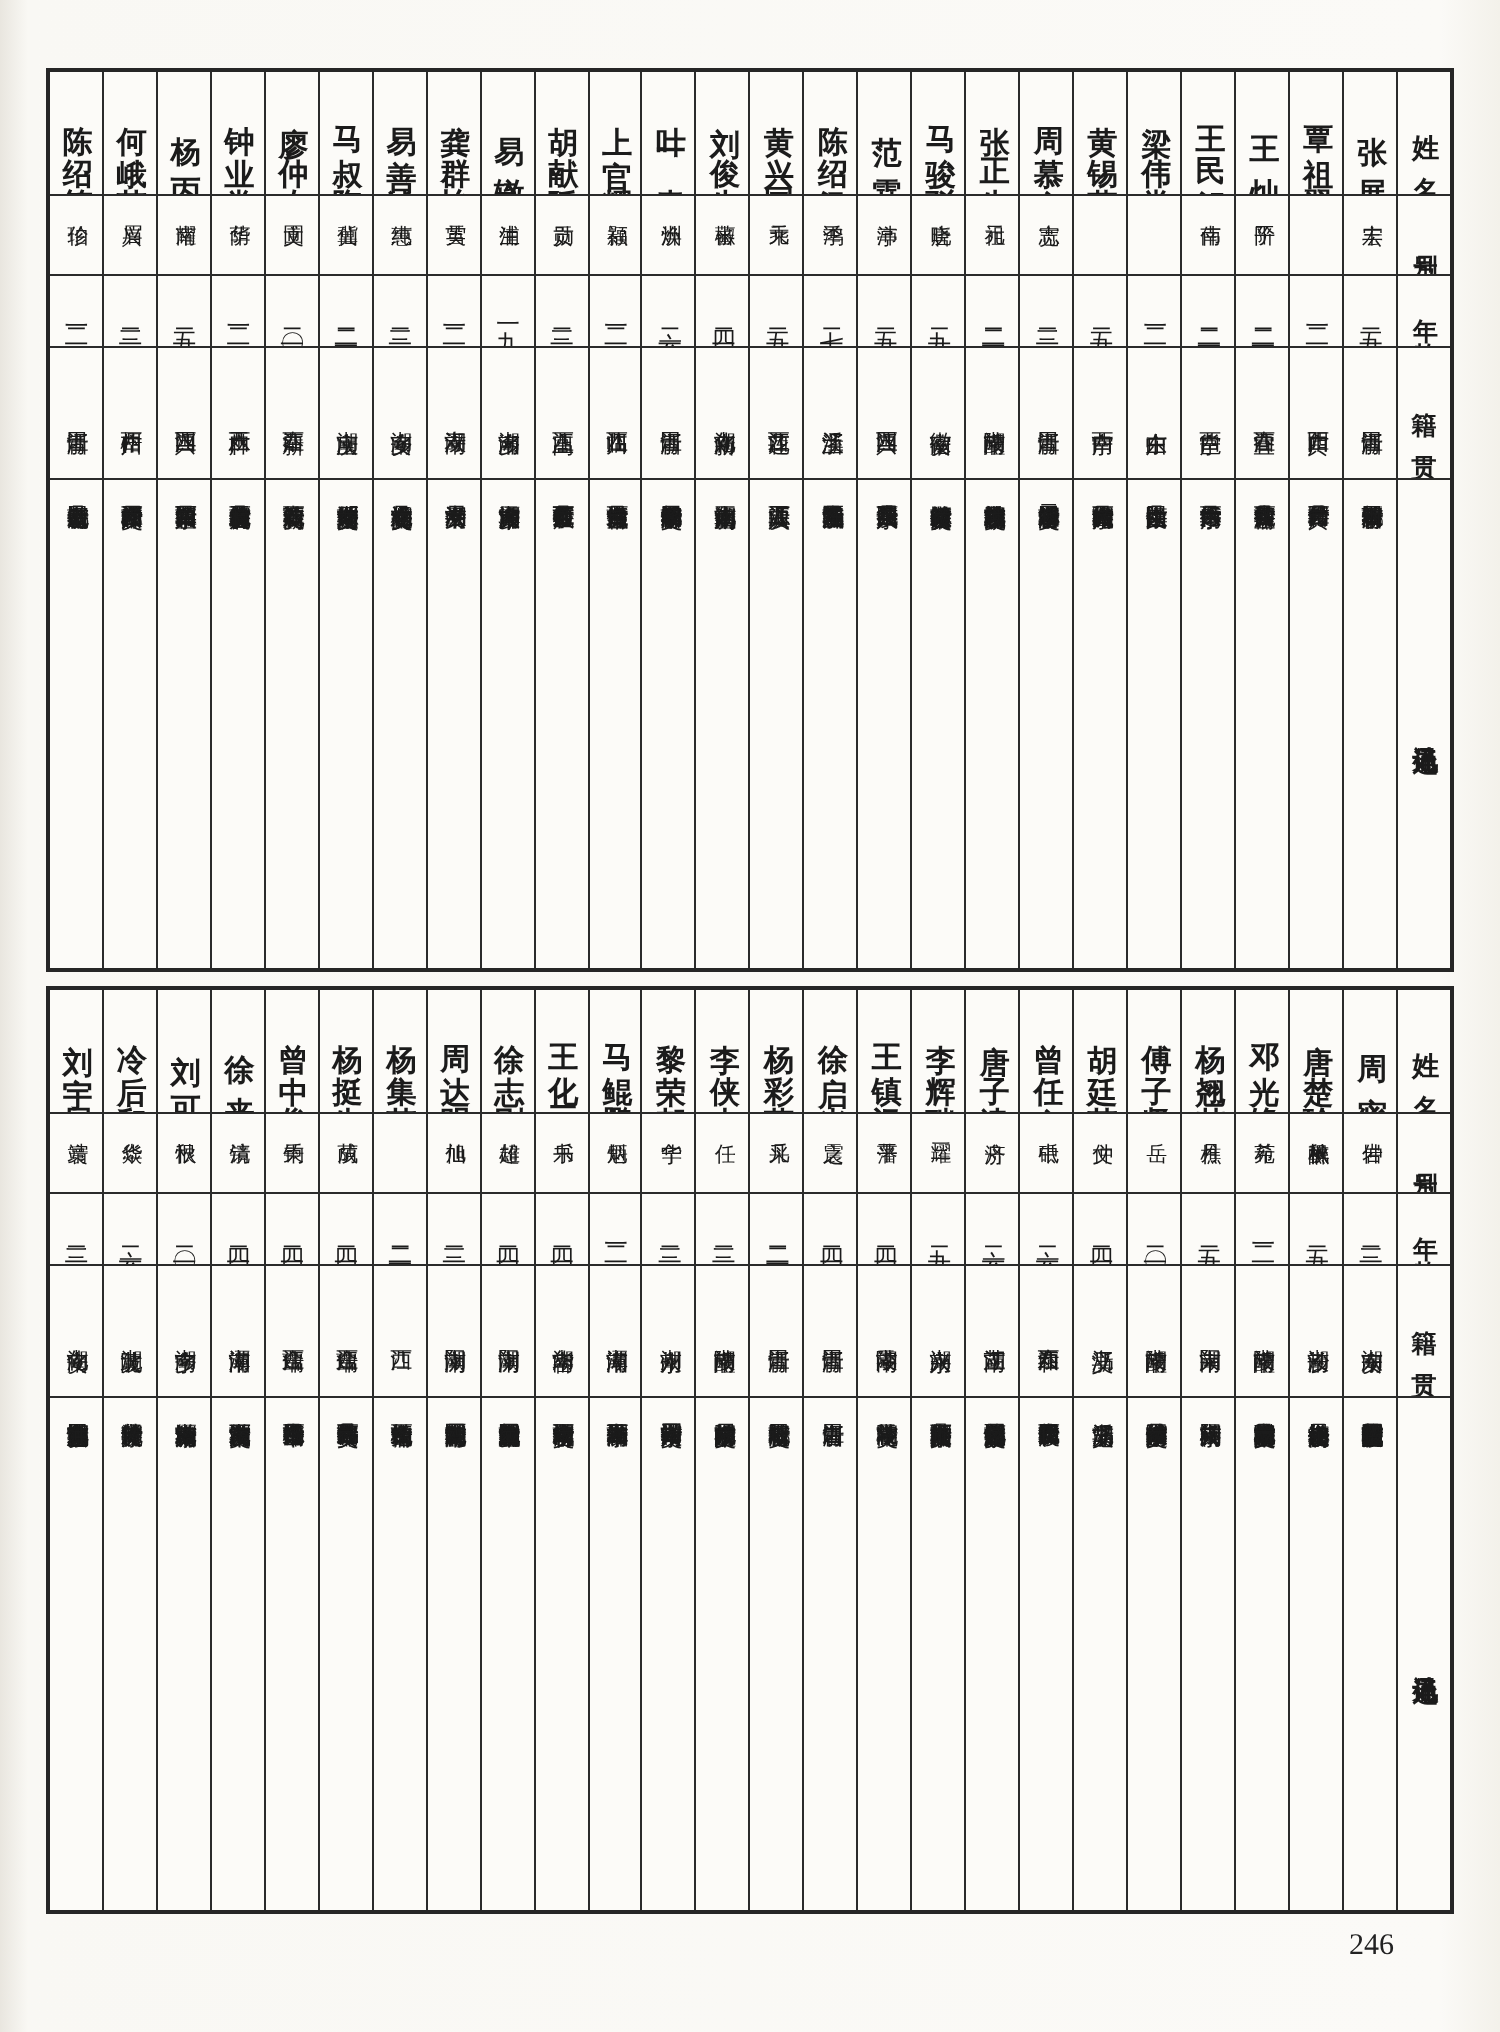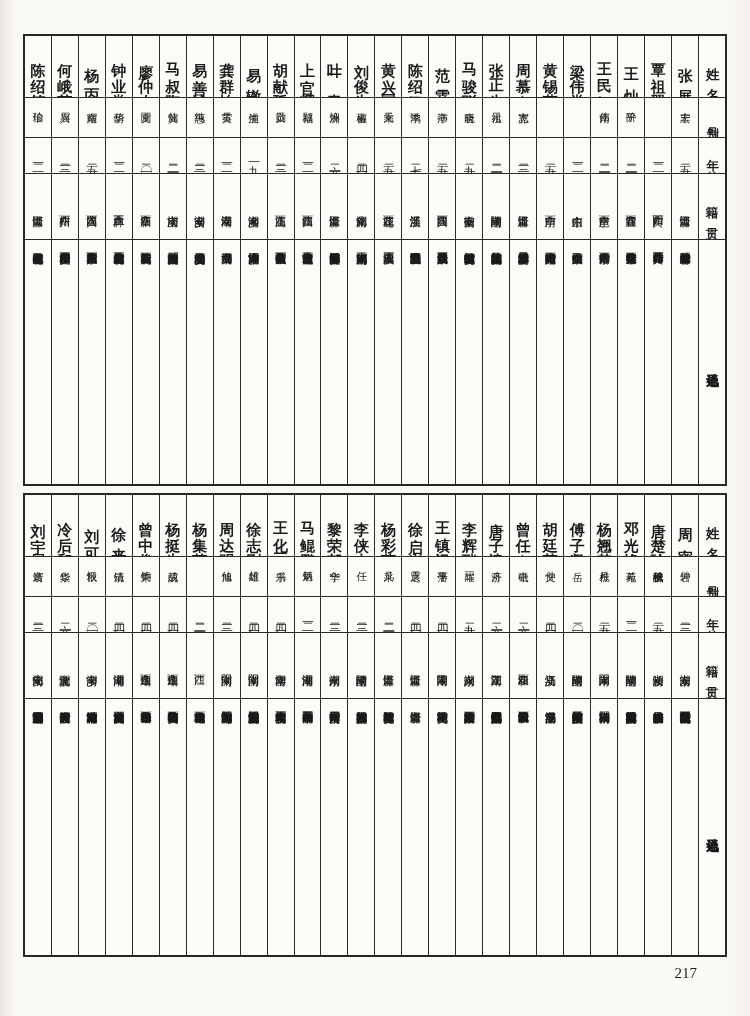--- a/index.html
+++ b/index.html
@@ -638,14 +638,14 @@
           <span>刘</span>
           <span>宇</span>
           <span>屏</span>
         </div>
         <div class="cell c-alias">靖寰</div>
         <div class="cell c-age">二三</div>
         <div class="cell c-native">湖南安化</div>
         <div class="cell c-addr">湖南安化蓝田雷总顺恒利转芙蓉牛寨冲</div>
       </div>
     </div>
-  <div class="page-number">217</div>
+  <div class="page-number">246</div>
 </div>
 
 </body></html>

